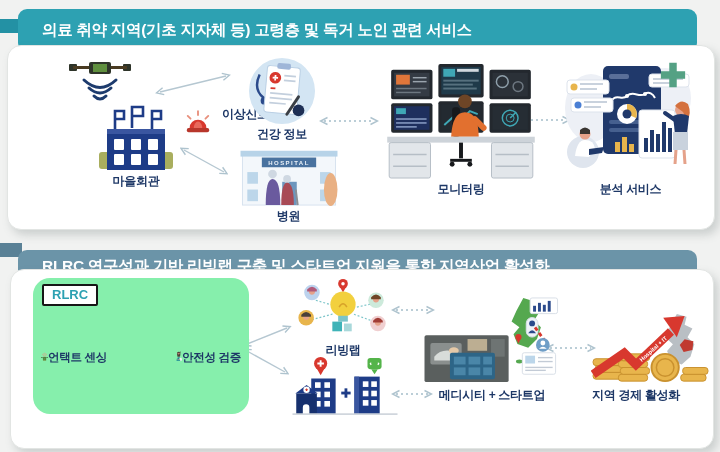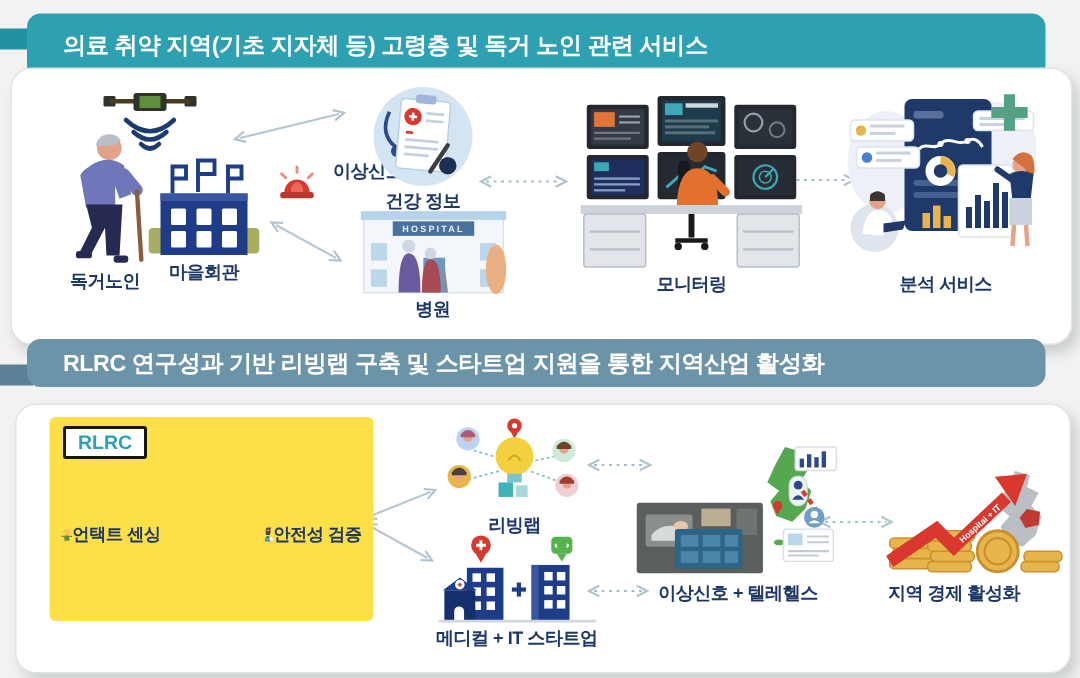--- a/index.html
+++ b/index.html
@@ -5,21 +5,21 @@
   html,body{margin:0;padding:0;}
   body{width:720px;height:452px;background:#f1f2f1;font-family:"Liberation Sans","DejaVu Sans",sans-serif;overflow:hidden;position:relative;}
   .canvas{position:absolute;inset:0;}
   .ribbon{position:absolute;left:18px;width:679px;height:43px;border-radius:9px;display:flex;align-items:center;color:#fff;font-weight:700;font-size:15.5px;padding-left:24px;box-sizing:border-box;letter-spacing:-0.3px;}
   .ribbon-tab{position:absolute;left:0;width:22px;height:14px;}
   .panel{position:absolute;background:#fff;border:1px solid #e2e5e3;border-radius:14px;box-shadow:4px 5px 8px rgba(120,130,130,.30);}
   .node{position:absolute;display:flex;flex-direction:column;align-items:center;}
   .node-row{position:absolute;display:flex;align-items:flex-start;gap:10px;}
   .lbl{font-size:12px;font-weight:700;color:#1d3766;text-align:center;margin-top:3px;line-height:1.1;white-space:nowrap;letter-spacing:-0.3px;}
   .arrows{position:absolute;inset:0;pointer-events:none;}
-  .rlrc-box{position:absolute;left:22px;top:8px;width:216px;height:136px;background:#fde047;border-radius:4px;}
+  .rlrc-box{position:absolute;left:22px;top:8px;width:216px;height:136px;background:#86efac;border-radius:17px;}
   .rlrc-title{position:absolute;left:9px;top:6px;background:#fff;border:2px solid #161616;border-radius:2px;color:#2da1b2;font-weight:700;font-size:13px;padding:0 8px;line-height:18px;}
   .rlrc-items{position:absolute;left:0;right:0;top:32px;display:flex;justify-content:space-between;padding:0 8px;}
   .rlrc-item{display:flex;flex-direction:row;align-items:center;justify-content:flex-end;height:92px;width:66px;}
   .rlrc-item .lbl{font-size:11.5px;}
   .econ-lbl{transform:translateX(-16px);}
 </style>
 </head>
 <body>
 
 <div class="canvas">
@@ -58,33 +58,20 @@
         <rect x="14" y="7" width="18" height="3" fill="#4a3b22"></rect>
         <rect x="50" y="7" width="18" height="3" fill="#4a3b22"></rect>
         <rect x="30" y="3" width="22" height="12" rx="2" fill="#2e3429"></rect>
         <rect x="34" y="5" width="14" height="8" fill="#5f8f3e"></rect>
         <path d="M25 21 q16 15 32 0" stroke="#1d3b6d" stroke-width="3" fill="none" stroke-linecap="round"></path>
         <path d="M30 29 q11 10 22 0" stroke="#1d3b6d" stroke-width="3" fill="none" stroke-linecap="round"></path>
         <path d="M35 37 q6 6 12 0" stroke="#1d3b6d" stroke-width="3" fill="none" stroke-linecap="round"></path>
       </svg>
     </div>
 
-    <div class="node" style="left:18px;top:40px;width:88px;">
-      <svg width="70" height="92" viewBox="0 0 70 95">
-        <circle cx="38" cy="13" r="8.5" fill="#e5a28a"></circle>
-        <path d="M29 10 a9.5 9.5 0 0 1 17 -2 l-4 3 -13 1z" fill="#b9bec7"></path>
-        <path d="M24 26 q12 -9 24 -1 l5 20 -8 3 -3 -9 0 15 -20 0 -4 -22 q2 -4 6 -6z" fill="#7076ba"></path>
-        <path d="M48 31 l9 11" stroke="#7076ba" stroke-width="8" stroke-linecap="round"></path>
-        <path d="M22 52 l4 16 -8 16 7 3 10 -19 1 19 9 0 2 -35z" fill="#262a52"></path>
-        <rect x="15" y="84" width="11" height="5" rx="2" fill="#262a52"></rect>
-        <rect x="41" y="87" width="10" height="5" rx="2" fill="#262a52"></rect>
-        <line x1="57" y1="43" x2="60" y2="90" stroke="#8a5c3c" stroke-width="3" stroke-linecap="round"></line>
-      </svg>
-      <div class="lbl">독거노인</div>
-    </div>
 
     <div class="node" style="left:91px;top:56px;width:74px;">
       <svg width="74" height="70" viewBox="0 0 74 70">
         <g stroke="#1e3c87" stroke-width="2.6" fill="none">
           <path d="M16 27 V9 h9 v8 h-9"></path>
           <path d="M33 26 V5 h11 v9 h-11"></path>
           <path d="M53 27 V9 h9 v8 h-9"></path>
         </g>
         <rect x="0" y="50" width="11" height="17" rx="3" fill="#a9ae5e"></rect>
         <rect x="63" y="50" width="11" height="17" rx="3" fill="#a9ae5e"></rect>
@@ -136,21 +123,21 @@
               <line x1="23" y1="43" x2="46" y2="43"></line>
               <line x1="23" y1="48" x2="40" y2="48"></line>
           </g>
         </g>
         <circle cx="52" cy="55" r="6" fill="#1e2f55"></circle>
         <line x1="40" y1="59" x2="52" y2="41" stroke="#3a3f45" stroke-width="3" stroke-linecap="round"></line>
       </svg>
       <div class="lbl">건강 정보</div>
     </div>
 
-    <div class="node" style="left:229px;top:87px;width:103px;">
+    <div class="node" style="left:229px;top:97px;width:103px;">
       <svg width="100" height="64" viewBox="0 0 100 66">
         <rect x="2" y="12" width="96" height="52" fill="#f3f7fb" stroke="#d6e2ee"></rect>
         <rect x="0" y="8" width="100" height="6" fill="#b7d3e8"></rect>
         <rect x="22" y="15" width="56" height="10" fill="#49729f"></rect>
         <text x="50" y="22.6" font-size="6.2" font-weight="bold" fill="#eaf1f8" text-anchor="middle" letter-spacing="1.5">HOSPITAL</text>
         <g fill="#bcd6ea">
           <rect x="7" y="30" width="11" height="12"></rect>
             <rect x="82" y="30" width="11" height="12"></rect>
           <rect x="7" y="48" width="11" height="12"></rect>
             <rect x="82" y="48" width="11" height="12"></rect>
@@ -271,21 +258,21 @@
       </svg>
       <div class="lbl">분석 서비스</div>
     </div>
 
     <svg width="28" height="28" viewBox="0 0 30 30" style="position:absolute;left:651px;top:15px;">
       <path d="M11 2 h8 v9 h9 v8 h-9 v9 h-8 v-9 H2 v-8 h9z" fill="#54a184"></path>
     </svg>
   </div>
 
   <div class="ribbon-tab" style="top:243px;background:#5a8196;"></div>
-  <div class="ribbon" style="top:226px;height:32px;background:#6b94a8;">
+  <div class="ribbon" style="top:250px;height:32px;background:#6b94a8;">
     <span>RLRC 연구성과 기반 리빙랩 구축 및 스타트업 지원을 통한 지역산업 활성화</span>
   </div>
 
   <div class="panel" style="left:10px;top:269px;width:702px;height:178px;">
 
     <svg class="arrows" viewBox="0 0 702 178" width="702" height="178">
       <defs>
         <marker id="ahB" markerWidth="10" markerHeight="10" refX="5" refY="5" orient="auto-start-reverse" markerUnits="userSpaceOnUse">
           <path d="M1.5 1.5 L8.5 5 L1.5 8.5" fill="none" stroke="#aec3ce" stroke-width="1.4"></path>
         </marker>
@@ -426,21 +413,20 @@
         <g fill="#fff">
           <rect x="75" y="27" width="6" height="6"></rect>
             <rect x="84" y="27" width="6" height="6"></rect>
           <rect x="75" y="37" width="6" height="6"></rect>
             <rect x="84" y="37" width="6" height="6"></rect>
           <rect x="75" y="47" width="6" height="6"></rect>
             <rect x="84" y="47" width="6" height="6"></rect>
         </g>
         <line x1="0" y1="62" x2="112" y2="62" stroke="#d0d6dd" stroke-width="2"></line>
       </svg>
-      <div class="lbl">메디컬 + IT 스타트업</div>
     </div>
 
     <div class="node" style="left:412px;top:26px;width:138px;">
       <svg width="138" height="90" viewBox="0 0 138 92">
         <rect x="0" y="40" width="86" height="48" rx="2" fill="#5a5f5e"></rect>
         <rect x="6" y="48" width="32" height="22" rx="2" fill="#8a8f8e"></rect>
         <path d="M10 62 q8 -10 24 -4 l0 8 -24 0z" fill="#d8dcd9"></path>
         <ellipse cx="30" cy="56" rx="5" ry="3.5" fill="#e5c9a8"></ellipse>
         <rect x="44" y="44" width="20" height="12" fill="#bcae92"></rect>
         <rect x="68" y="44" width="14" height="18" fill="#6e7473"></rect>
@@ -473,21 +459,21 @@
         <path d="M117 54 q4 -4 8 0 z" fill="#fff"></path>
         <rect x="100" y="58" width="34" height="22" rx="2" fill="#fff" stroke="#d8dee6"></rect>
         <rect x="103" y="61" width="10" height="8" fill="#bcd6ea"></rect>
         <g stroke="#c3cbd6" stroke-width="1.4">
           <line x1="116" y1="63" x2="131" y2="63"></line>
             <line x1="116" y1="67" x2="131" y2="67"></line>
           <line x1="103" y1="73" x2="131" y2="73"></line>
             <line x1="103" y1="76" x2="124" y2="76"></line>
         </g>
       </svg>
-      <div class="lbl">이상신호 + 텔레헬스</div>
+      <div class="lbl">메디시티 + 스타트업</div>
     </div>
 
     <div class="node" style="left:580px;top:42px;width:122px;">
       <svg width="122" height="74" viewBox="0 0 125 76">
         <path d="M88 2 l10 3 -2 8 8 4 -5 9 7 7 -4 13 -9 8 -11 -4 -4 -10 6 -7 -8 -7 5 -11z" fill="#b9bfc4"></path>
         <path d="M96 28 l9 2 -1 9 -9 2 -4 -7z" fill="#c03a30"></path>
         <g stroke="#c9912e" fill="#e8b54c">
           <rect x="2" y="62" width="30" height="7" rx="3"></rect>
             <rect x="4" y="55" width="30" height="7" rx="3"></rect>
           <rect x="2" y="48" width="30" height="7" rx="3"></rect>

